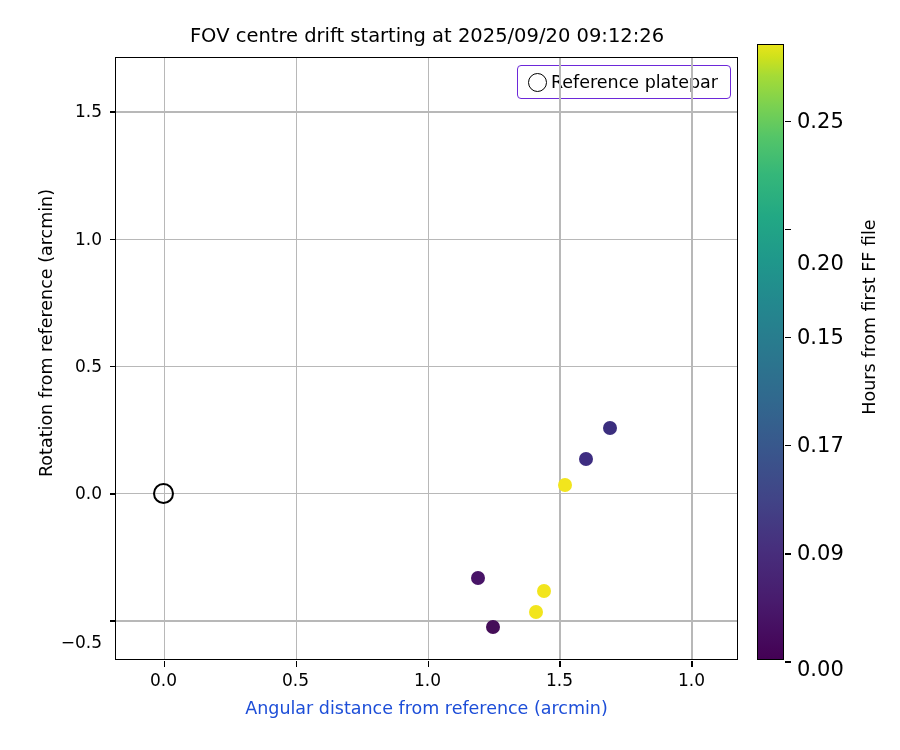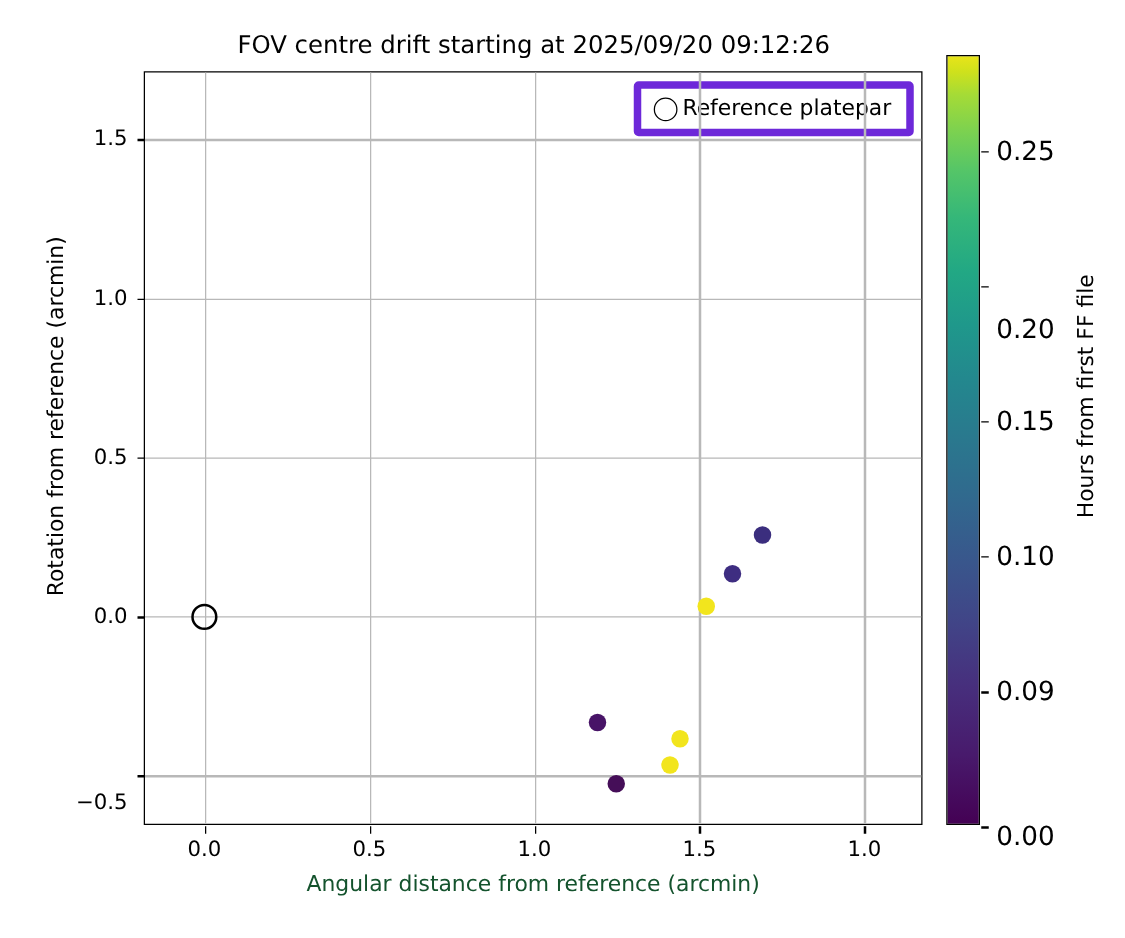--- a/index.html
+++ b/index.html
@@ -90,21 +90,21 @@
   }
   
   #xlabel {
     position: absolute;
     left: 115px;
     top: 697px;
     width: 623px;
     text-align: center;
     font-size: 17.5px;
     line-height: 22px;
-    color: #14532d;
+    color: #1d4ed8;
     white-space: nowrap;
   }
   #ylabel {
     position: absolute;
     left: -256px;
     top: 322px;
     width: 603px;
     text-align: center;
     font-size: 17.5px;
     line-height: 22px;
@@ -133,21 +133,21 @@
     border: 2px solid #000000;
     background: transparent;
     box-sizing: border-box;
   }
   
   #legend {
     position: absolute;
     right: 6px;
     top: 7px;
     background: #ffffff;
-    border: 6px solid #6d28d9;
+    border: 1px solid #6d28d9;
     border-radius: 4px;
     padding: 6px 12px 6px 10px;
     display: flex;
     align-items: center;
     gap: 4px;
     box-sizing: border-box;
   }
   #legend-marker {
     width: 19px;
     height: 19px;
@@ -275,21 +275,21 @@
 
   <div id="xlabel">Angular distance from reference (arcmin)</div>
   <div id="ylabel">Rotation from reference (arcmin)</div>
 
   <div id="colorbar">
       <div class="cb-tick" style="top: 616px;"></div>
       <div class="cb-label" style="top: 624px;">0.00</div>
       <div class="cb-tick" style="top: 507.93px;"></div>
       <div class="cb-label" style="top: 507.93px;">0.09</div>
       <div class="cb-tick" style="top: 399.86px;"></div>
-      <div class="cb-label" style="top: 399.86px;">0.10</div>
+      <div class="cb-label" style="top: 399.86px;">0.17</div>
       <div class="cb-tick" style="top: 291.789px;"></div>
       <div class="cb-label" style="top: 291.789px;">0.15</div>
       <div class="cb-tick" style="top: 183.719px;"></div>
       <div class="cb-label" style="top: 183.719px; margin-top: 24px;">0.20</div>
       <div class="cb-tick" style="top: 75.6491px;"></div>
       <div class="cb-label" style="top: 75.6491px;">0.25</div>
     </div>
   <div id="cb-axis-label">Hours from first FF file</div>
 
 </div>

